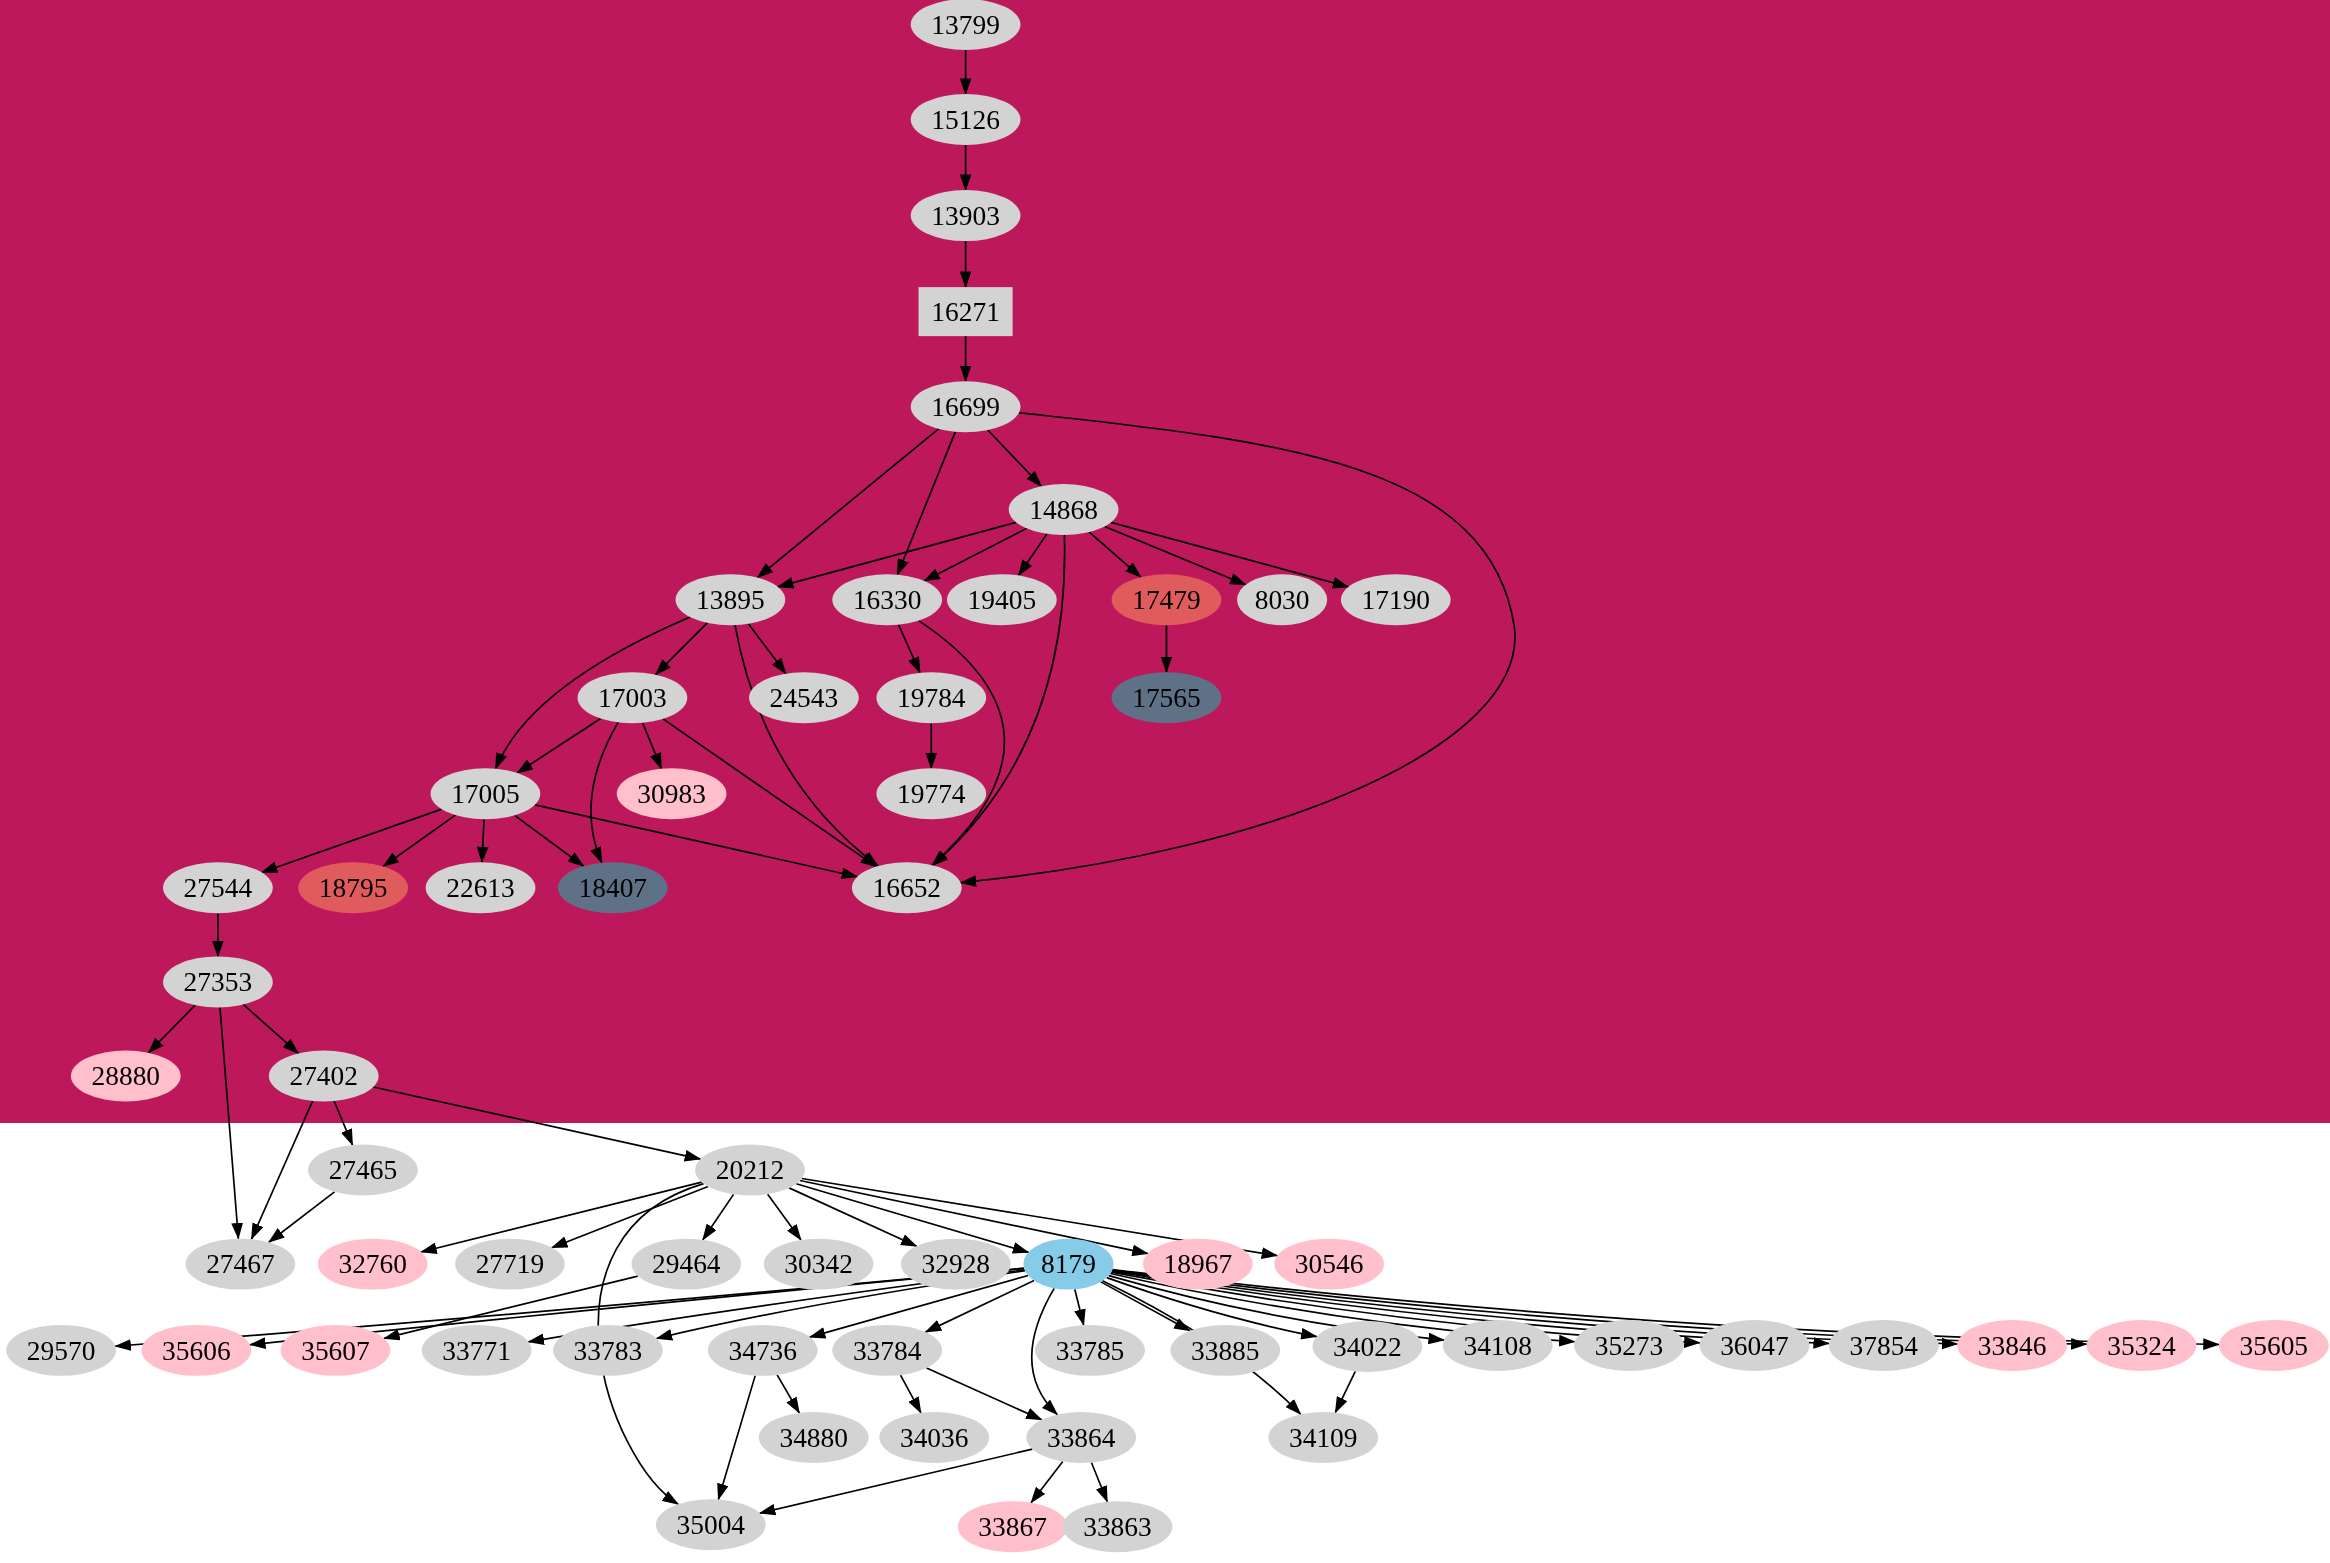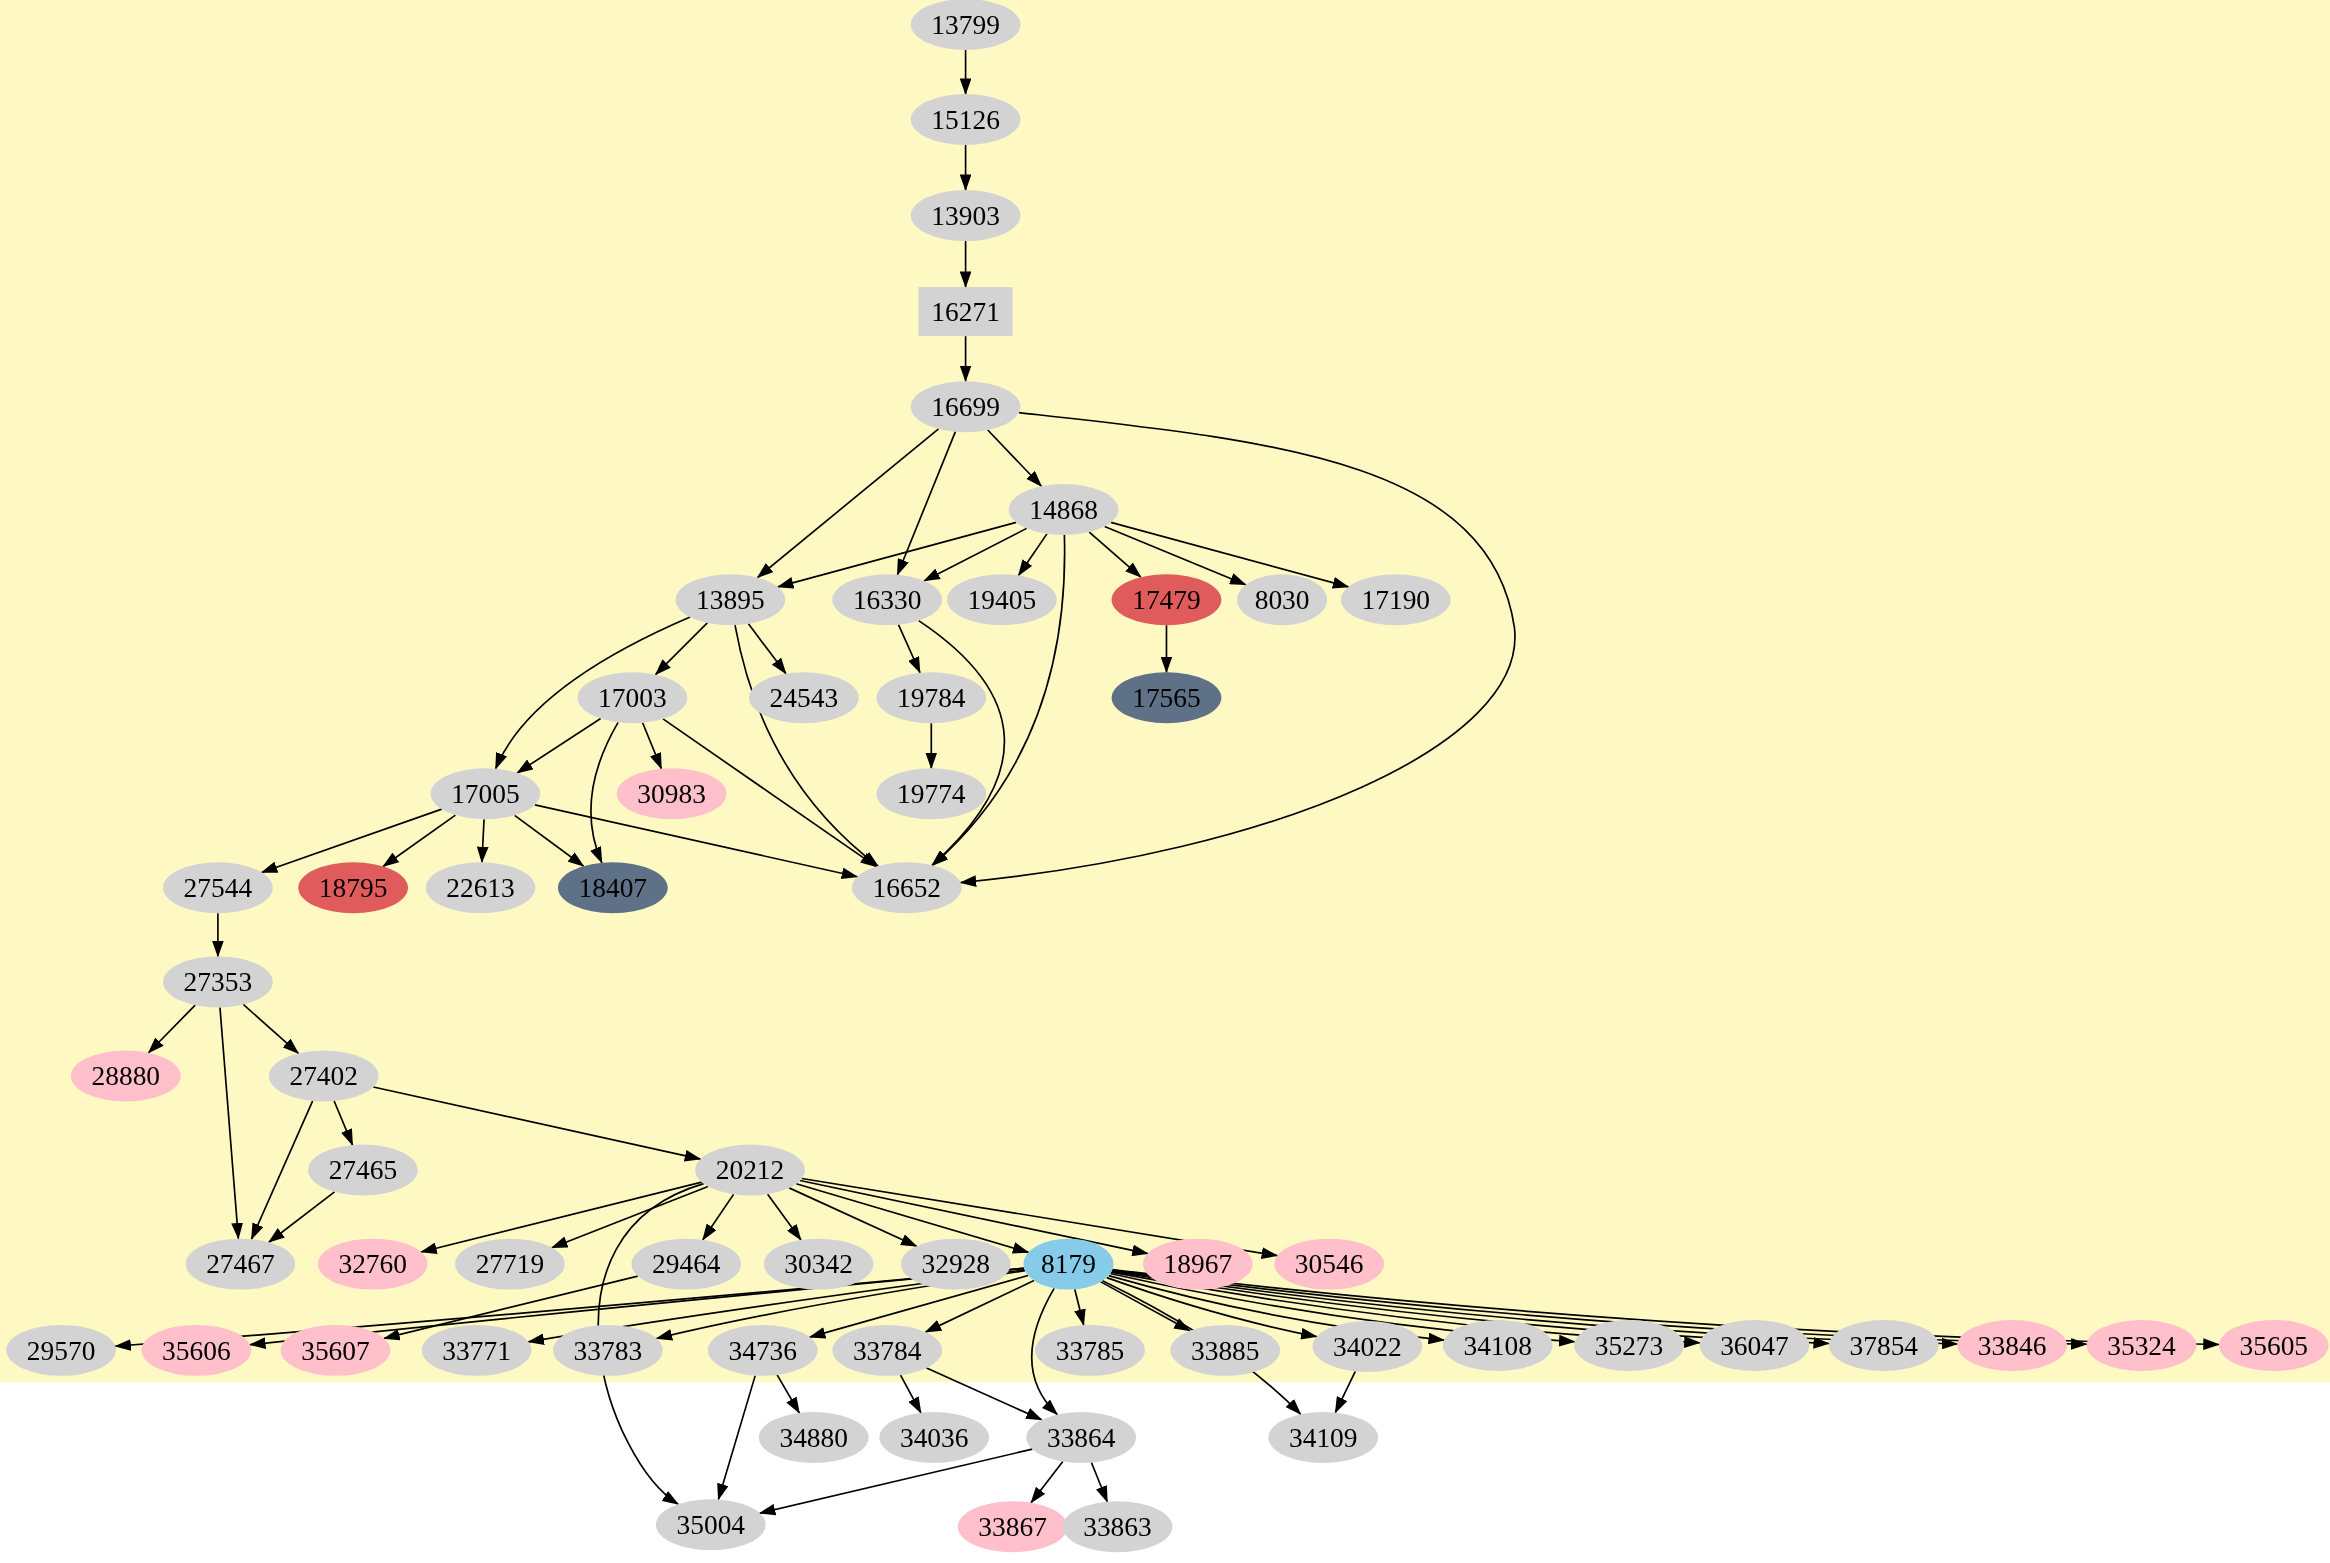--- a/index.html
+++ b/index.html
@@ -7,22 +7,22 @@
     padding: 0;
     background: #ffffff;
     width: 2331px;
     height: 1563px;
     overflow: hidden;
     font-family: "Liberation Serif", "DejaVu Serif", serif;
   }
   #graph-root {
     position: relative;
     width: 2331px;
-    height: 1382px;
-    background: #fef9c3;
+    height: 1123px;
+    background: #be185d;
   }
   svg { display: block; }
   .node-label {
     font-family: "Liberation Serif", "DejaVu Serif", serif;
     font-size: 28px;
     fill: #000000;
     text-anchor: middle;
   }
   .edge-path {
     fill: none;

